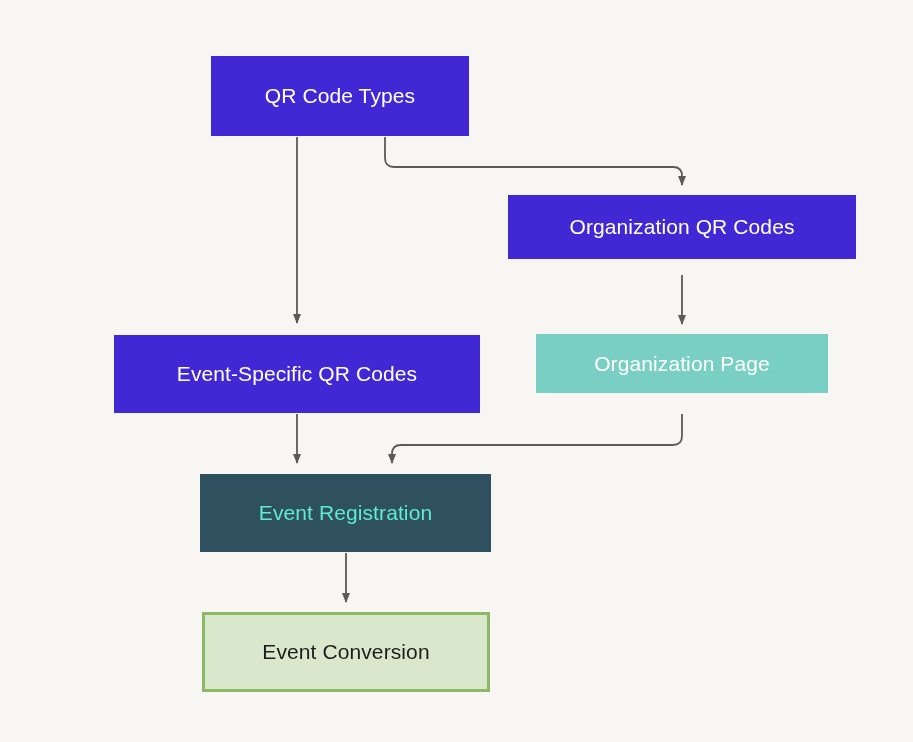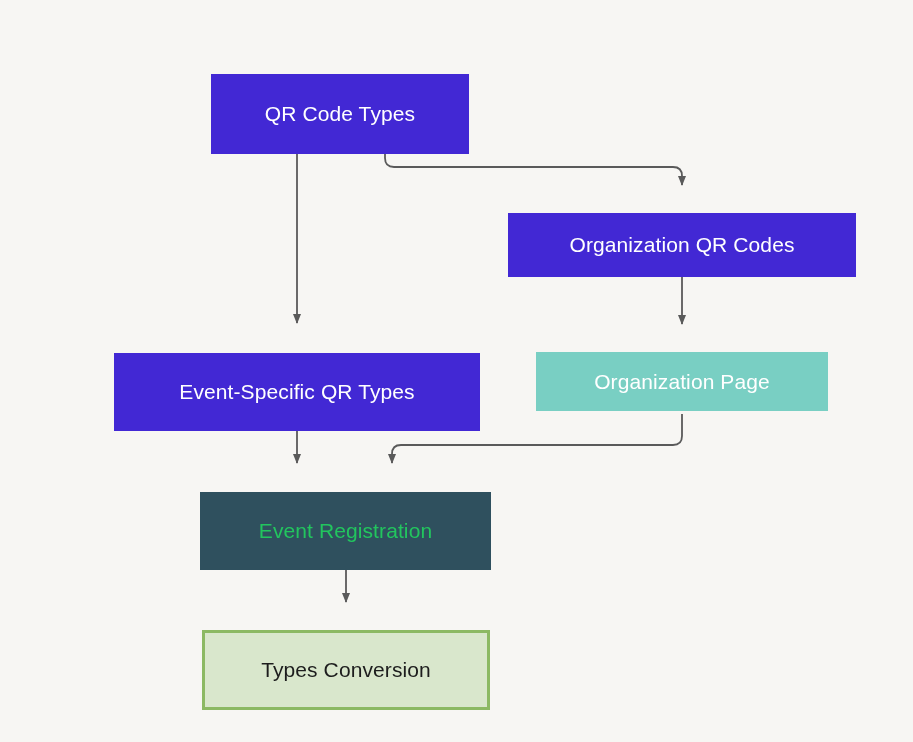--- a/index.html
+++ b/index.html
@@ -29,39 +29,38 @@
     position: absolute;
     box-sizing: border-box;
     display: flex;
     align-items: center;
     justify-content: center;
     text-align: center;
     font-size: 21px;
     letter-spacing: 0.1px;
     line-height: 1.2;
     z-index: 2;
-    margin-top: 18px;
   }
   .node-label {
     display: block;
     padding: 0 14px;
   }
   .node.fill-indigo {
     background: #4228d4;
     color: #ffffff;
     border: 1px solid #4228d4;
   }
   .node.fill-teal {
     background: #79cfc3;
     color: #ffffff;
     border: 1px solid #79cfc3;
   }
   .node.fill-slate {
     background: #2f505e;
-    color: #22c55e;
+    color: #5eead4;
     border: 1px solid #2f505e;
   }
   .node.fill-green {
     background: #d9e7cc;
     color: #1d1d1d;
     border: 3px solid #8cb963;
   }
 </style>
 </head>
 <body>
@@ -90,28 +89,28 @@
 
   <div class="node fill-indigo" style="left:211px; top:56px; width:258px; height:80px;">
     <span class="node-label">QR Code Types</span>
   </div>
 
   <div class="node fill-indigo" style="left:508px; top:195px; width:348px; height:64px;">
     <span class="node-label">Organization QR Codes</span>
   </div>
 
   <div class="node fill-indigo" style="left:114px; top:335px; width:366px; height:78px;">
-    <span class="node-label">Event-Specific QR Types</span>
+    <span class="node-label">Event-Specific QR Codes</span>
   </div>
 
   <div class="node fill-teal" style="left:536px; top:334px; width:292px; height:59px;">
     <span class="node-label">Organization Page</span>
   </div>
 
   <div class="node fill-slate" style="left:200px; top:474px; width:291px; height:78px;">
     <span class="node-label">Event Registration</span>
   </div>
 
   <div class="node fill-green" style="left:202px; top:612px; width:288px; height:80px;">
-    <span class="node-label">Types Conversion</span>
+    <span class="node-label">Event Conversion</span>
   </div>
 
 </div>
 
 </body></html>

